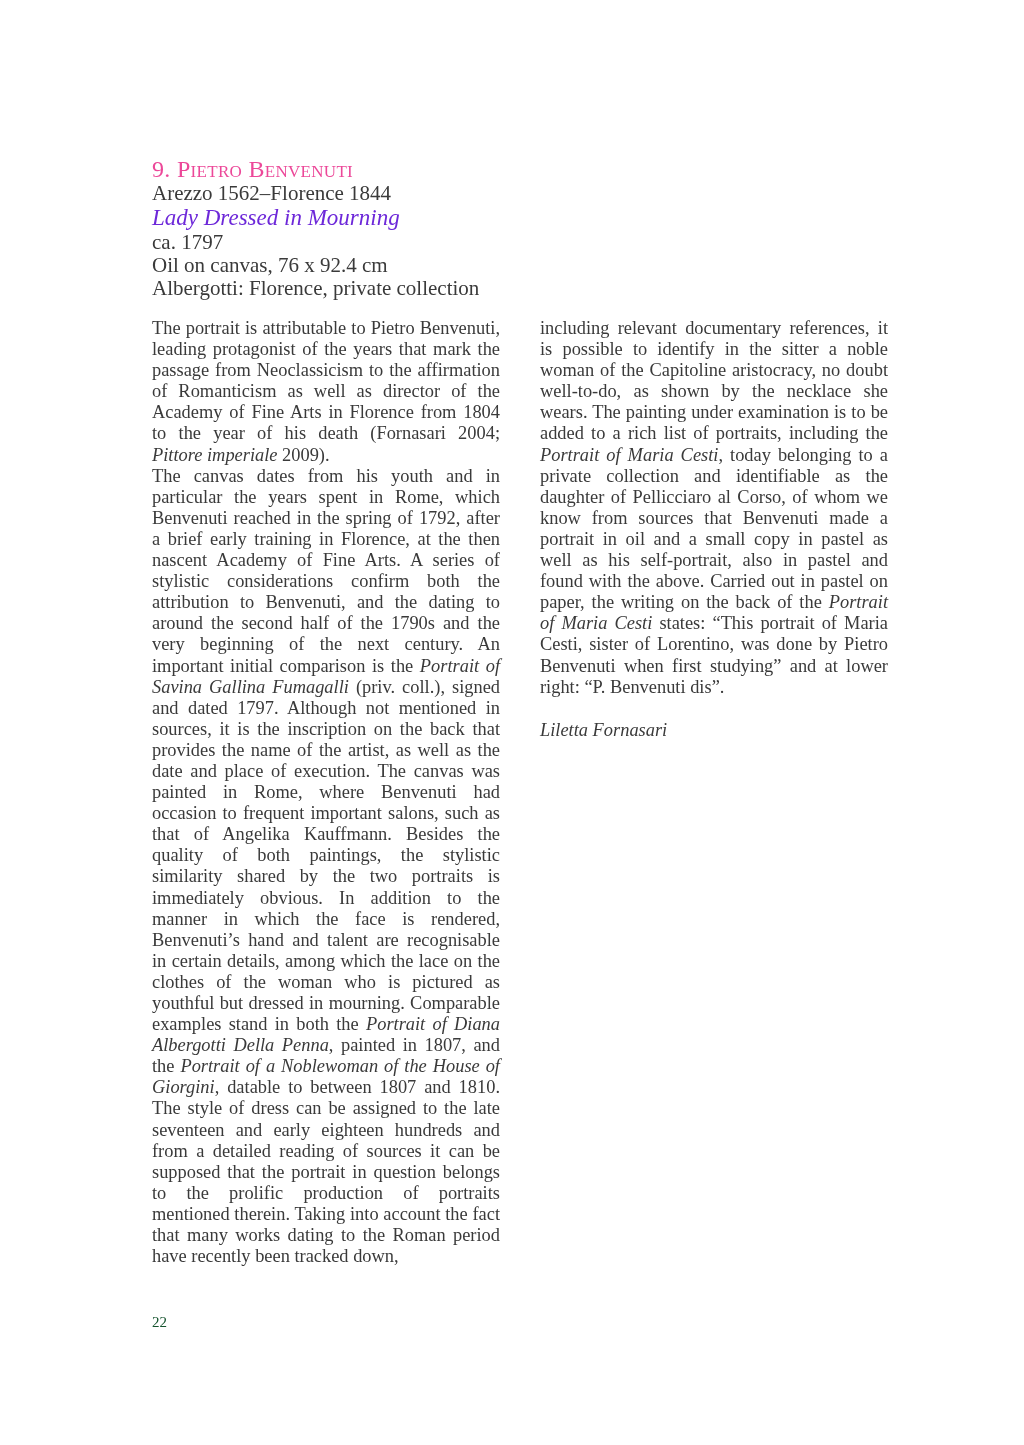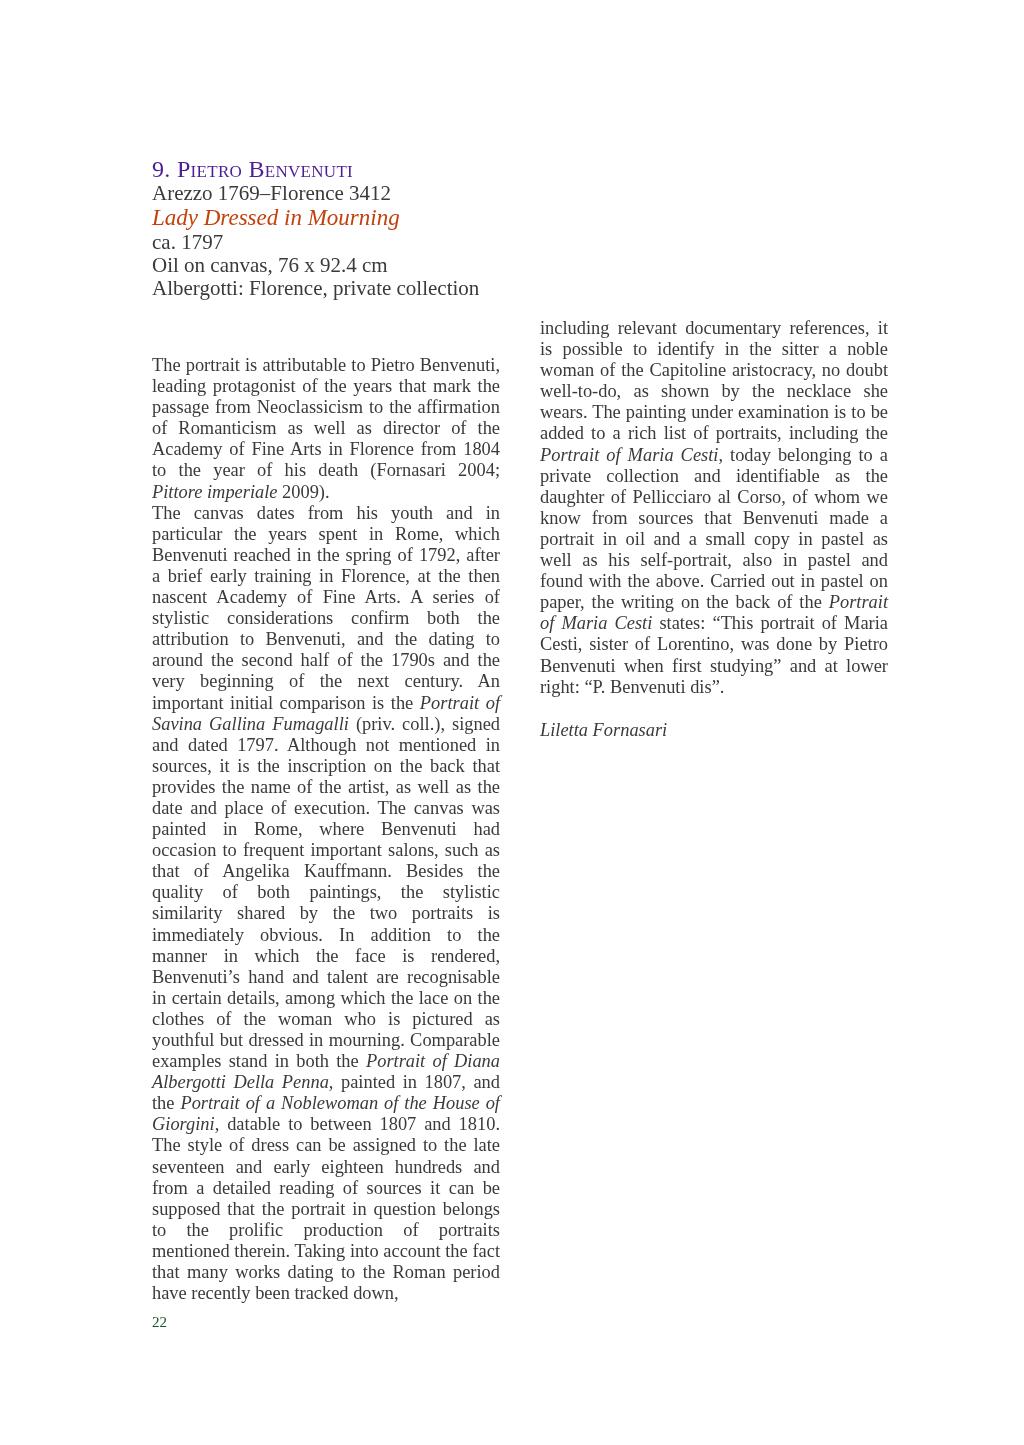--- a/index.html
+++ b/index.html
@@ -3,40 +3,40 @@
   <meta charset="utf-8">
   <style>
     html, body { margin: 0; padding: 0; background: #ffffff; }
     body {
       width: 1024px; height: 1445px; position: relative; overflow: hidden;
       font-family: "Liberation Serif", "DejaVu Serif", serif;
       color: #3a3a3a;
     }
     .header { position: absolute; left: 152px; top: 156px; width: 420px; }
     .header .line { font-size: 21px; line-height: 23px; white-space: nowrap; }
-    .heading { color: #4c1d95; font-size: 24px !important; line-height: 26px !important; font-variant: small-caps; letter-spacing: 0.3px; }
-    .title { color: #c2410c; font-style: italic; font-size: 23px !important; line-height: 26px !important; }
+    .heading { color: #ec4899; font-size: 24px !important; line-height: 26px !important; font-variant: small-caps; letter-spacing: 0.3px; }
+    .title { color: #6d28d9; font-style: italic; font-size: 23px !important; line-height: 26px !important; }
     .col {
       position: absolute; top: 318px; width: 348px;
       font-size: 18.4px; line-height: 21.1px;
       text-align: justify; hyphens: none;
     }
     .col p { margin: 0; }
-    .col-left { left: 152px; margin-top: 37px; }
+    .col-left { left: 152px; }
     .col-right { left: 540px; }
     .signature { font-style: italic; margin-top: 22px !important; }
     i { font-style: italic; }
     .page-number { position: absolute; left: 152px; top: 1314px; font-size: 15px; color: #14532d; }
   </style>
 </head>
 <body>
 
 <div class="header">
   <div class="line heading">9. Pietro Benvenuti</div>
-  <div class="line">Arezzo 1769–Florence 3412</div>
+  <div class="line">Arezzo 1562–Florence 1844</div>
   <div class="line title">Lady Dressed in Mourning</div>
   <div class="line">ca. 1797</div>
   <div class="line">Oil on canvas, 76 x 92.4 cm</div>
   <div class="line">Albergotti: Florence, private collection</div>
 </div>
 
 <div class="col col-left">
   <p>The portrait is attributable to Pietro Benvenuti, leading protagonist of the years that mark the passage from Neoclassicism to the affirmation of Romanticism as well as director of the Academy of Fine Arts in Florence from 1804 to the year of his death (Fornasari 2004; <i>Pittore imperiale</i> 2009).</p>
   <p>The canvas dates from his youth and in particular the years spent in Rome, which Benvenuti reached in the spring of 1792, after a brief early training in Florence, at the then nascent Academy of Fine Arts. A series of stylistic considerations confirm both the attribution to Benvenuti, and the dating to around the second half of the 1790s and the very beginning of the next century. An important initial comparison is the <i>Portrait of Savina Gallina Fumagalli</i> (priv. coll.), signed and dated 1797. Although not mentioned in sources, it is the inscription on the back that provides the name of the artist, as well as the date and place of execution. The canvas was painted in Rome, where Benvenuti had occasion to frequent important salons, such as that of Angelika Kauffmann. Besides the quality of both paintings, the stylistic similarity shared by the two portraits is immediately obvious. In addition to the manner in which the face is rendered, Benvenuti’s hand and talent are recognisable in certain details, among which the lace on the clothes of the woman who is pictured as youthful but dressed in mourning. Comparable examples stand in both the <i>Portrait of Diana Albergotti Della Penna</i>, painted in 1807, and the <i>Portrait of a Noblewoman of the House of Giorgini</i>, datable to between 1807 and 1810. The style of dress can be assigned to the late seventeen and early eighteen hundreds and from a detailed reading of sources it can be supposed that the portrait in question belongs to the prolific production of portraits mentioned therein. Taking into account the fact that many works dating to the Roman period have recently been tracked down,</p>
 </div>

